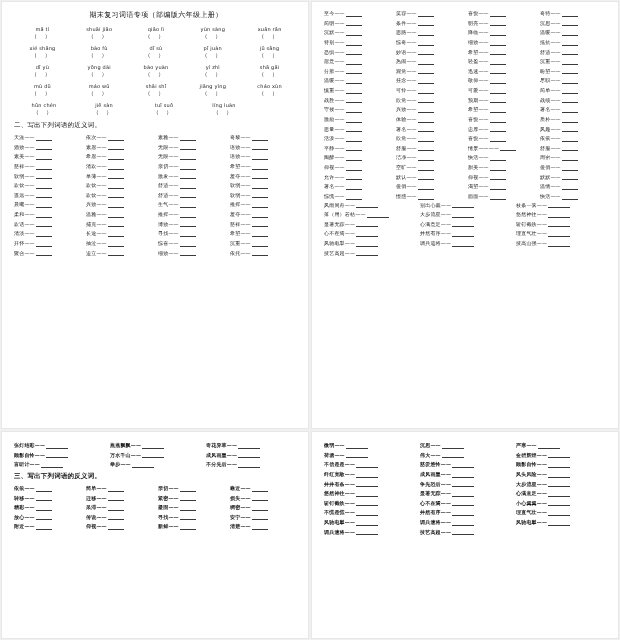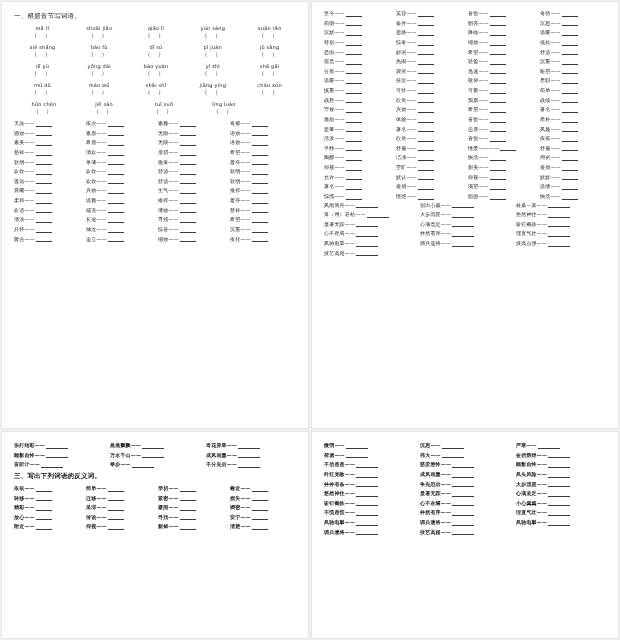--- a/index.html
+++ b/index.html
@@ -75,21 +75,21 @@
   }
   .wcell .ln.lg{width:22px;}
   .page-lower{padding-top:8px;font-weight:bold;}
 </style>
 </head>
 <body>
 
 <div class="sheet-grid">
 
   <div class="page">
-    <div class="section-title">一、根据音节写词语。</div>
+    <div class="doc-title">期末复习词语专项（部编版六年级上册）</div>
     <div id="pinyin-area">
         <div class="pinyin-group">
           <div class="pinyin-row">
             <span class="cell">mǎ tí</span>
             <span class="cell">shuāi jiāo</span>
             <span class="cell">qiāo lì</span>
             <span class="cell">yùn sàng</span>
             <span class="cell">xuān rǎn</span>
           </div>
           <div class="bracket-row">
@@ -156,20 +156,21 @@
             <span class="cell">líng luàn</span>
           </div>
           <div class="bracket-row">
             <span class="cell">（    ）</span>
             <span class="cell">（    ）</span>
             <span class="cell">（    ）</span>
             <span class="cell">（    ）</span>
           </div>
         </div>
       </div>
+    <div class="section-title">二、写出下列词语的近义词。</div>
     <div class="wordgrid" id="p1-synonyms">
         <div class="wcell"><span>天涯——</span><span class="ln"></span></div>
         <div class="wcell"><span>依次——</span><span class="ln"></span></div>
         <div class="wcell"><span>素雅——</span><span class="ln"></span></div>
         <div class="wcell"><span>奇黎——</span><span class="ln"></span></div>
         <div class="wcell"><span>酒致——</span><span class="ln"></span></div>
         <div class="wcell"><span>素愿——</span><span class="ln"></span></div>
         <div class="wcell"><span>无限——</span><span class="ln"></span></div>
         <div class="wcell"><span>语致——</span><span class="ln"></span></div>
         <div class="wcell"><span>素美——</span><span class="ln"></span></div>

